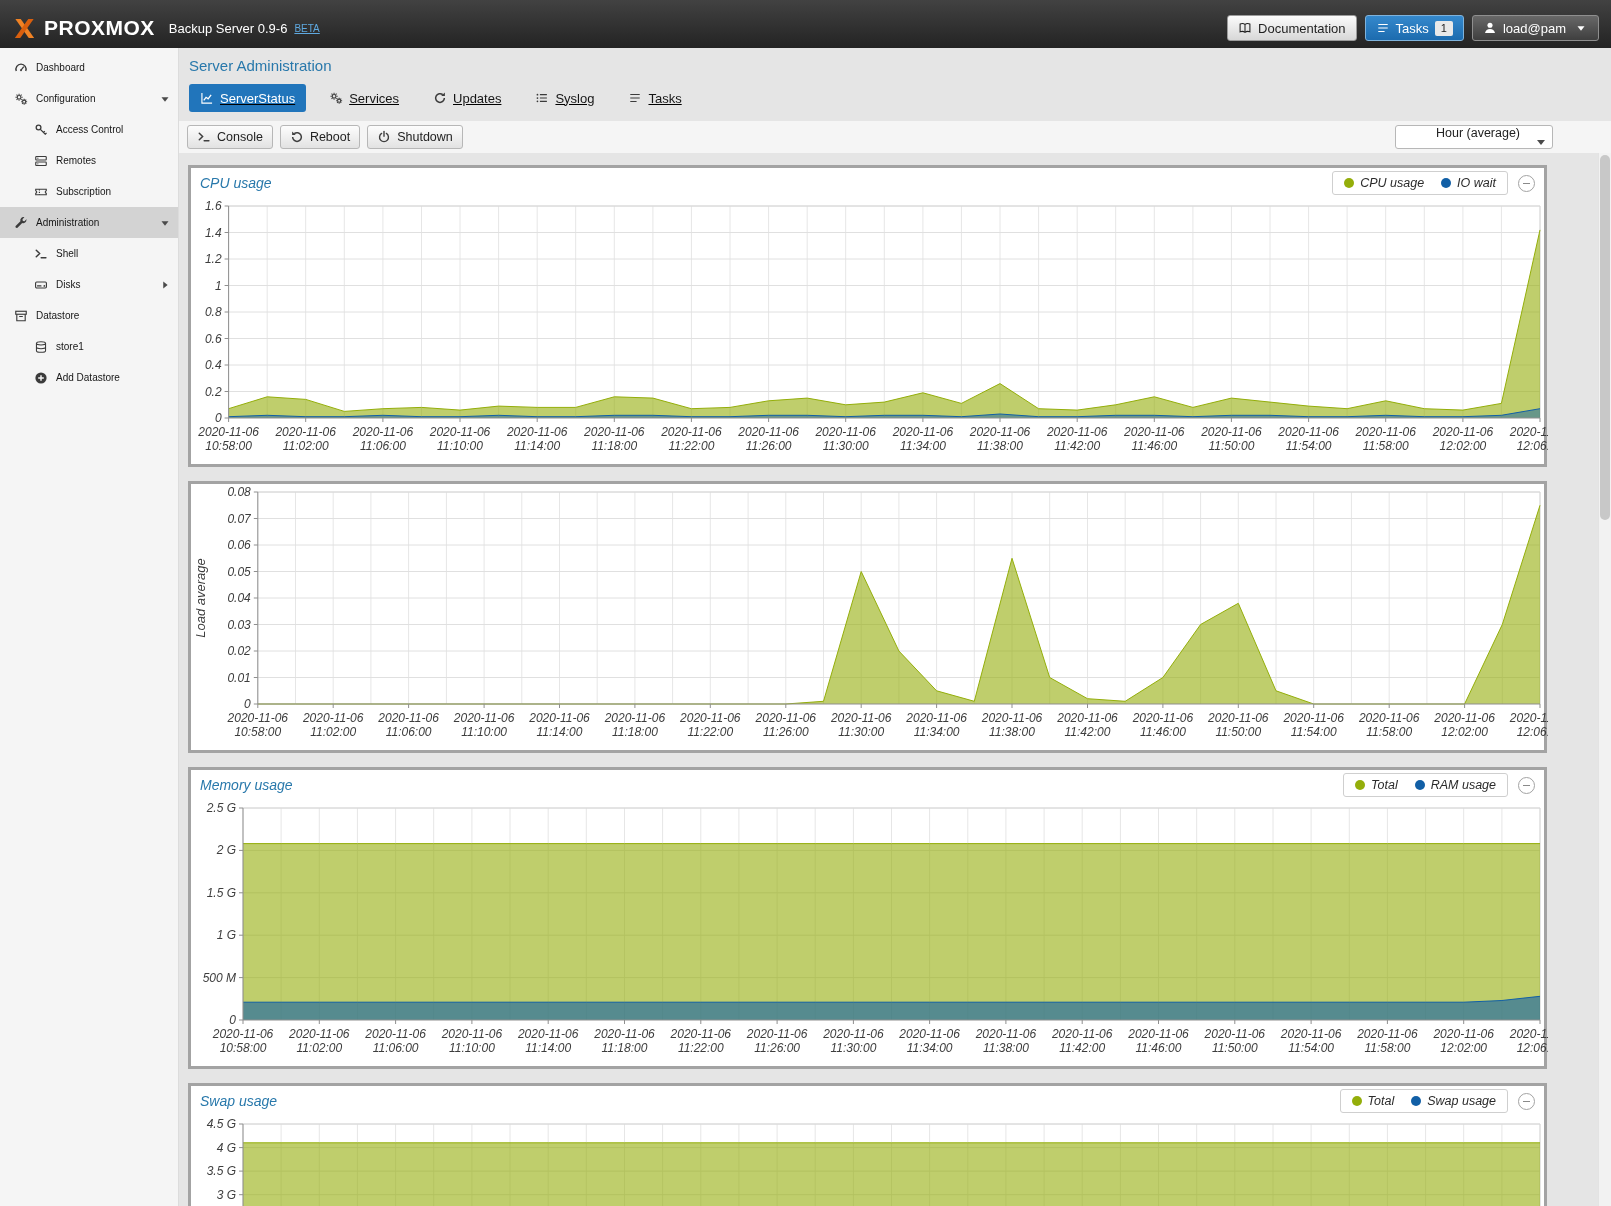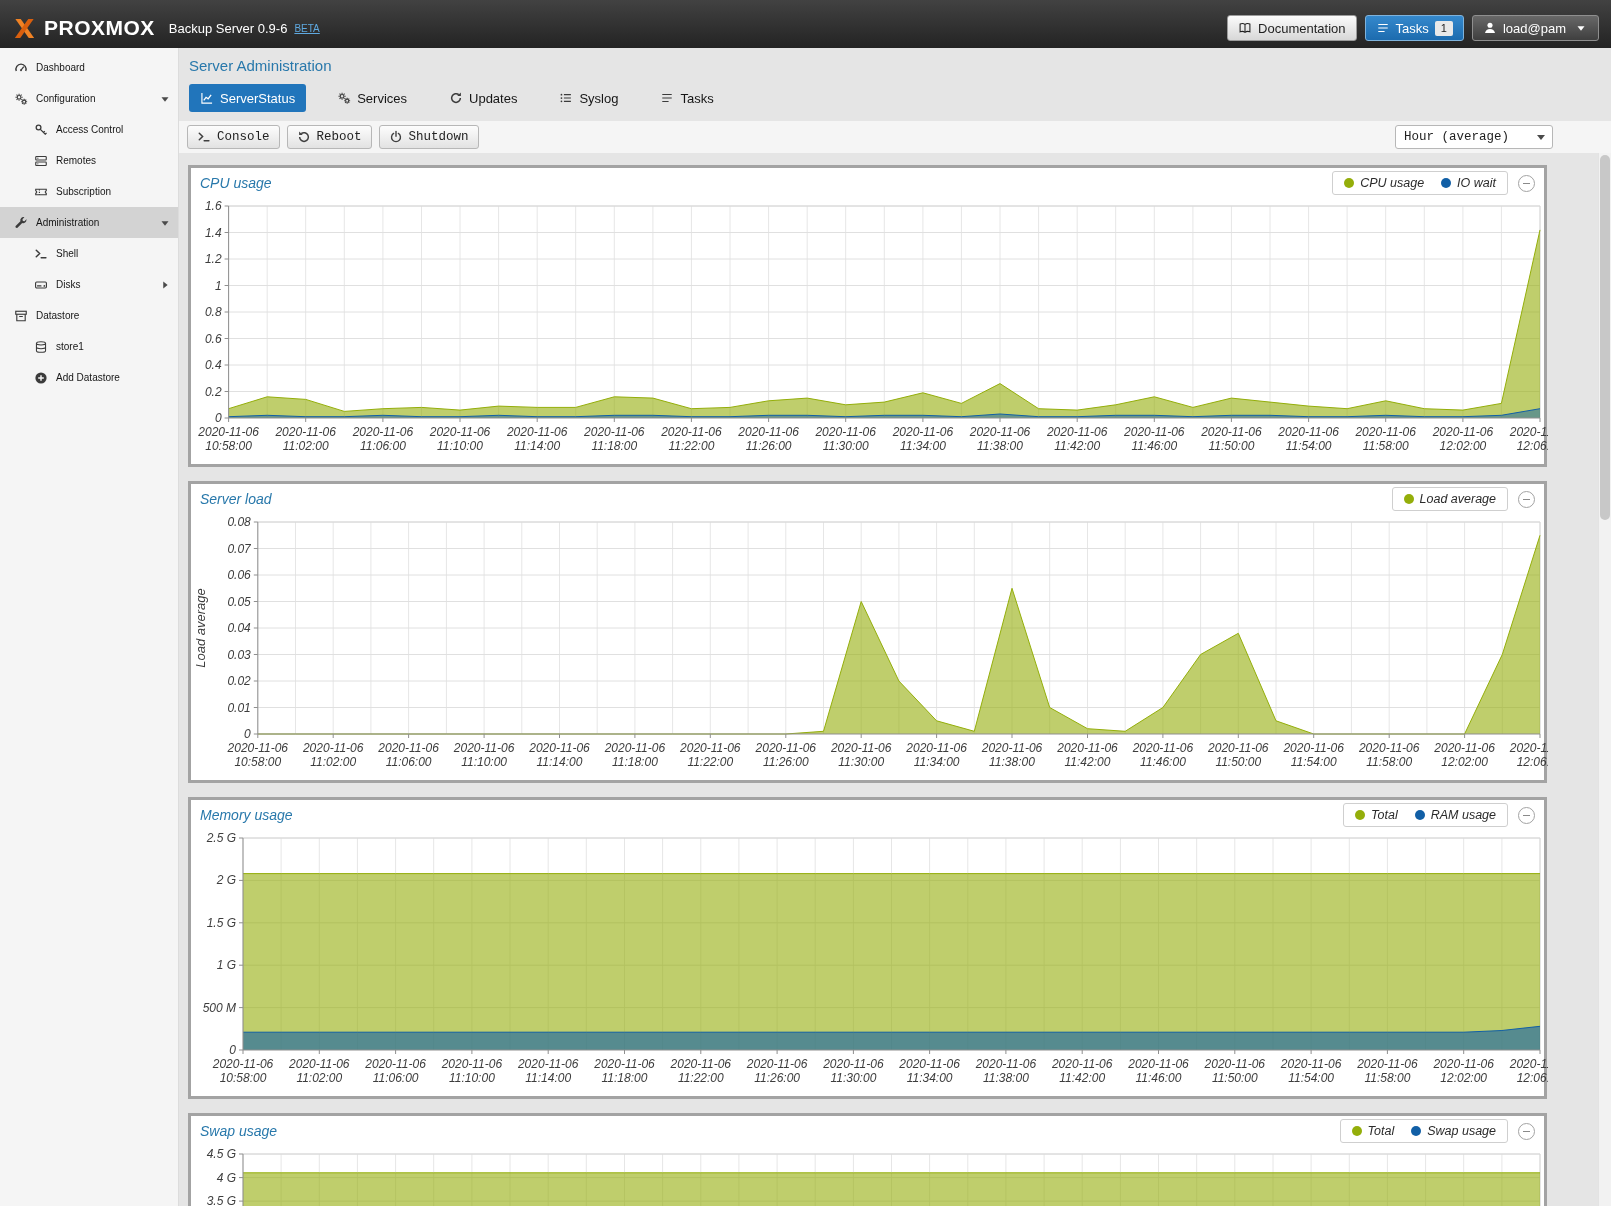--- a/index.html
+++ b/index.html
@@ -31,39 +31,39 @@
     color:#161616;position:relative;cursor:pointer;}
   .side-item.indent-1{padding-left:32px;}
   .side-item.selected{background:#d3d3d3;}
   .side-item .icon{width:17px;display:inline-flex;justify-content:center;margin-right:7px;color:#3b3b3b;}
   .side-item .icon svg{display:block;}
   .side-item .caret{position:absolute;right:6px;width:14px;color:#4a4a4a;margin:0;}
 
   
   .main{position:absolute;top:48px;left:179px;right:0;bottom:0;background:#e5e5e5;overflow:hidden;}
   .page-title{margin:8px 0 0 10px;font-size:15px;font-weight:normal;color:#2878ab;line-height:19px;}
-  .tabbar{display:flex;gap:20px;margin:9px 0 0 10px;}
+  .tabbar{display:flex;gap:12px;margin:9px 0 0 10px;text-decoration:underline;}
   .tab{height:28px;border-radius:3px;display:flex;align-items:center;gap:6px;padding:0 11px;
     font-size:13px;color:#161616;cursor:pointer;}
   .tab .icon{color:#3b3b3b;display:inline-flex;}
   .tab .icon svg{display:block;}
   .tab.active{background:#2175bb;color:#fff;}
   .tab.active .icon{color:#fff;}
 
   .toolbar{margin-top:9px;background:#f5f5f5;padding:4px 8px;display:flex;align-items:flex-end;
-    height:32px;box-sizing:border-box;font-family:Liberation Mono, monospace;}
+    height:32px;box-sizing:border-box;}
   .tb-group{display:flex;}
   .tbtn{height:24px;padding:0 9px;border:1px solid #b7b7b7;border-radius:3px;
     background:linear-gradient(#fdfdfd,#e2e2e2);font-size:12.5px;color:#222;display:flex;
     gap:6px;align-items:center;margin-right:7px;cursor:pointer;font-family:inherit;}
   .tbtn .icon{color:#3f3f3f;display:inline-flex;}
   .tbtn .icon svg{display:block;}
   .range-select{margin-left:auto;margin-right:50px;width:158px;height:24px;box-sizing:border-box;
     background:#fff;border:1px solid #b7b7b7;border-radius:3px;display:flex;align-items:center;
-    font-size:12.5px;padding-left:8px;color:#222;cursor:pointer;}
+    font-size:12.5px;padding-left:8px;color:#222;cursor:pointer;flex-direction:column;}
   .dd-arrow{width:0;height:0;border-left:4px solid transparent;border-right:4px solid transparent;
     border-top:5px solid #4a4a4a;margin-left:auto;margin-right:7px;}
 
   
   .panels{margin:12px 64px 0 9px;display:flex;flex-direction:column;gap:14px;}
   .panel{border:3px solid #a3a3a3;background:#fff;font-style:italic;}
   .panel-header{height:30px;display:flex;align-items:center;padding:0 9px;}
   .panel-title{color:#2878ab;font-size:14px;}
   .legend{margin-left:auto;height:22px;border:1px solid #cfcfcf;border-radius:3px;background:#fff;
     display:flex;align-items:center;padding:0 11px;gap:17px;font-size:12.5px;color:#2b2b2b;}
@@ -519,32 +519,20 @@
               <line x1="1271.9" y1="220" x2="1271.9" y2="224" stroke="#8f8f8f"></line>
               <text x="1271.9" y="238" text-anchor="middle" class="tick">2020-11-06</text>
               <text x="1271.9" y="252" text-anchor="middle" class="tick">12:02:00</text>
               <line x1="1349.0" y1="220" x2="1349.0" y2="224" stroke="#8f8f8f"></line>
               <text x="1349.0" y="238" text-anchor="middle" class="tick">2020-11-06</text>
               <text x="1349.0" y="252" text-anchor="middle" class="tick">12:06:00</text>
             </svg>
           </div>
         </section>
         <section class="panel">
-          <div class="panel-header">
-            <span class="panel-title">Server load</span>
-            <div class="legend">
-              <span class="leg-item">
-                <span class="dot" style="background:#94ae0a"></span>
-                <span>Load average</span>
-              </span>
-            </div>
-            <span class="tool-collapse">
-              <span class="minus"></span>
-            </span>
-          </div>
           <div class="chart">
             <svg width="1357" height="266">
               <line x1="66.8" y1="8" x2="66.8" y2="220" stroke="#e6e6e6"></line>
               <line x1="104.5" y1="8" x2="104.5" y2="220" stroke="#e6e6e6"></line>
               <line x1="142.2" y1="8" x2="142.2" y2="220" stroke="#e6e6e6"></line>
               <line x1="179.9" y1="8" x2="179.9" y2="220" stroke="#e6e6e6"></line>
               <line x1="217.6" y1="8" x2="217.6" y2="220" stroke="#e6e6e6"></line>
               <line x1="255.4" y1="8" x2="255.4" y2="220" stroke="#e6e6e6"></line>
               <line x1="293.1" y1="8" x2="293.1" y2="220" stroke="#e6e6e6"></line>
               <line x1="330.8" y1="8" x2="330.8" y2="220" stroke="#e6e6e6"></line>

